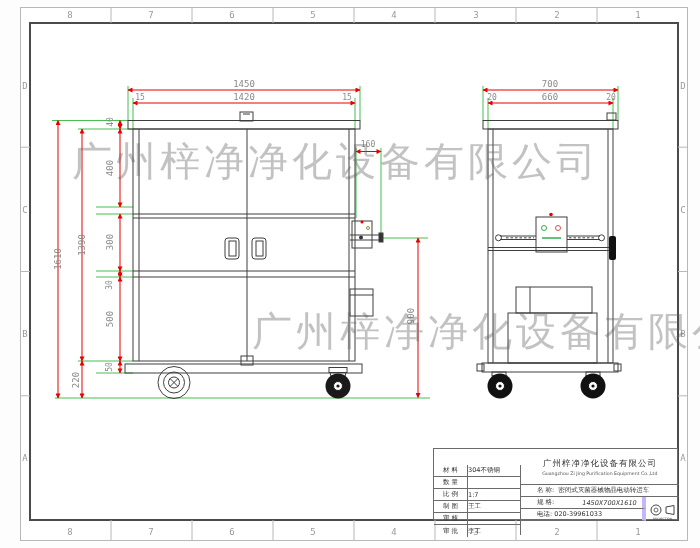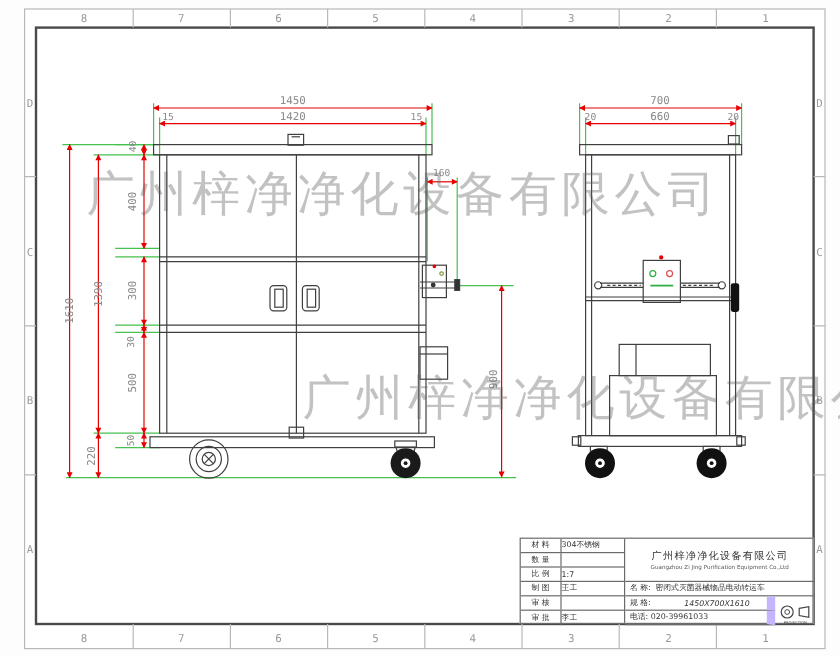--- a/index.html
+++ b/index.html
@@ -5,34 +5,34 @@
   html,body{margin:0;padding:0;background:#ffffff;}
   #stage{position:relative;width:700px;height:548px;background:#fdfdfd;overflow:hidden;
          font-family:"DejaVu Sans","Liberation Sans",sans-serif;}
   svg text{font-family:"DejaVu Sans Mono","Liberation Mono",monospace;}
   .wm{position:absolute;font-family:"DejaVu Serif","Liberation Serif",serif;
       font-size:40px;letter-spacing:4px;color:rgba(95,95,95,0.38);white-space:nowrap;
       pointer-events:none;}
   
   #tblock{position:absolute;left:433px;top:448px;width:245px;height:72px;
           border:1px solid #6b6b6b;box-sizing:border-box;background:#fff;color:#333;}
-  #tblock .lcol{position:absolute;left:0;top:0;width:87px;height:100%;border-right:1px solid #6b6b6b;box-sizing:border-box;}
+  #tblock .lcol{position:absolute;left:0;top:16px;width:87px;height:100%;border-right:1px solid #6b6b6b;box-sizing:border-box;}
   #tblock .trow{height:12px;box-sizing:border-box;border-bottom:1px solid #6b6b6b;display:flex;align-items:center;}
   #tblock .trow:last-child{border-bottom:none;}
   #tblock .tlab{width:34px;border-right:1px solid #6b6b6b;box-sizing:border-box;height:100%;
                 display:flex;align-items:center;justify-content:center;font-size:6.5px;}
   #tblock .tval{flex:1;text-align:left;font-size:6.5px;}
   #tblock .rcol{position:absolute;left:87px;top:0;width:158px;height:100%;}
   .companyblk{height:36px;box-sizing:border-box;border-bottom:1px solid #6b6b6b;
               display:flex;flex-direction:column;align-items:center;justify-content:center;}
   .ccn{font-size:8.5px;letter-spacing:1px;}
   .cen{font-size:5.5px;color:#555;transform:scale(.85);white-space:nowrap;}
   .nrow{height:12px;box-sizing:border-box;border-bottom:1px solid #6b6b6b;display:flex;align-items:center;font-size:6.5px;}
-  .nrow .lab{margin-left:4px;margin-right:4px;}
-  .short{width:125px;box-sizing:border-box;border-right:7px solid #c4b5fd;}
+  .nrow .lab{margin-left:16px;margin-right:4px;}
+  .short{width:125px;box-sizing:border-box;border-right:4px solid #c4b5fd;}
   .spec{font-style:italic;margin-left:24px;}
   #projbox{position:absolute;right:0;top:48px;width:32px;height:24px;box-sizing:border-box;
            display:flex;flex-direction:column;align-items:center;justify-content:flex-end;}
   #projbox .plab{font-size:3.5px;color:#444;letter-spacing:0;transform:scale(.9);}
 </style>
 </head>
 <body>
 
 <div id="stage">
 

